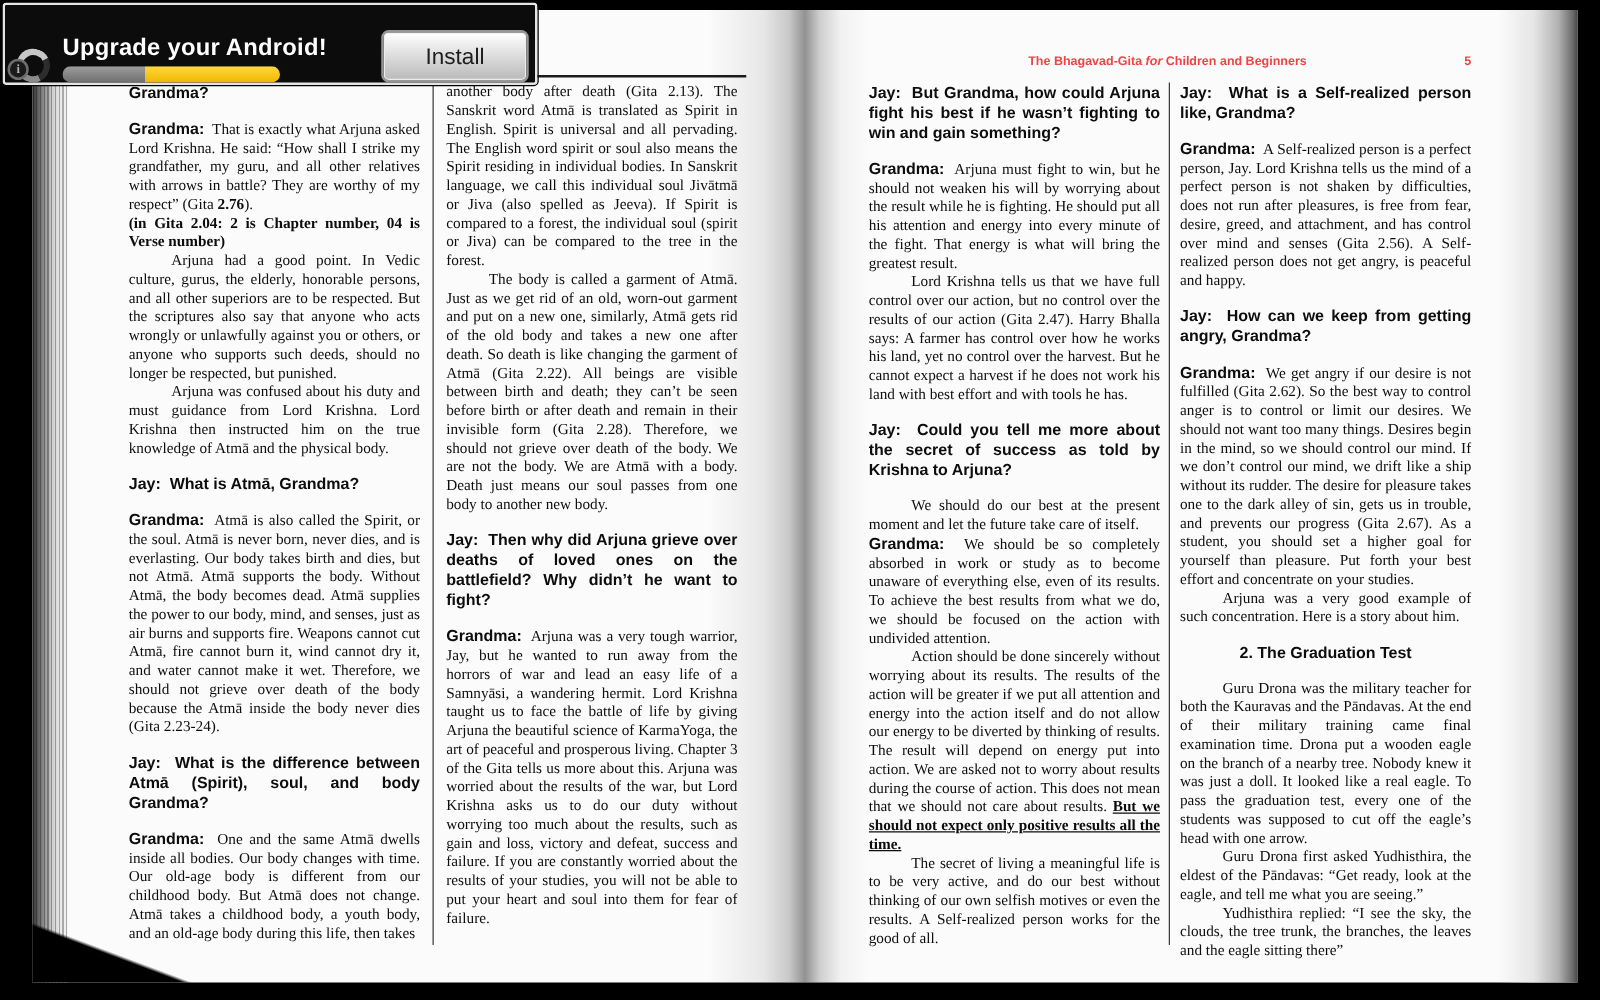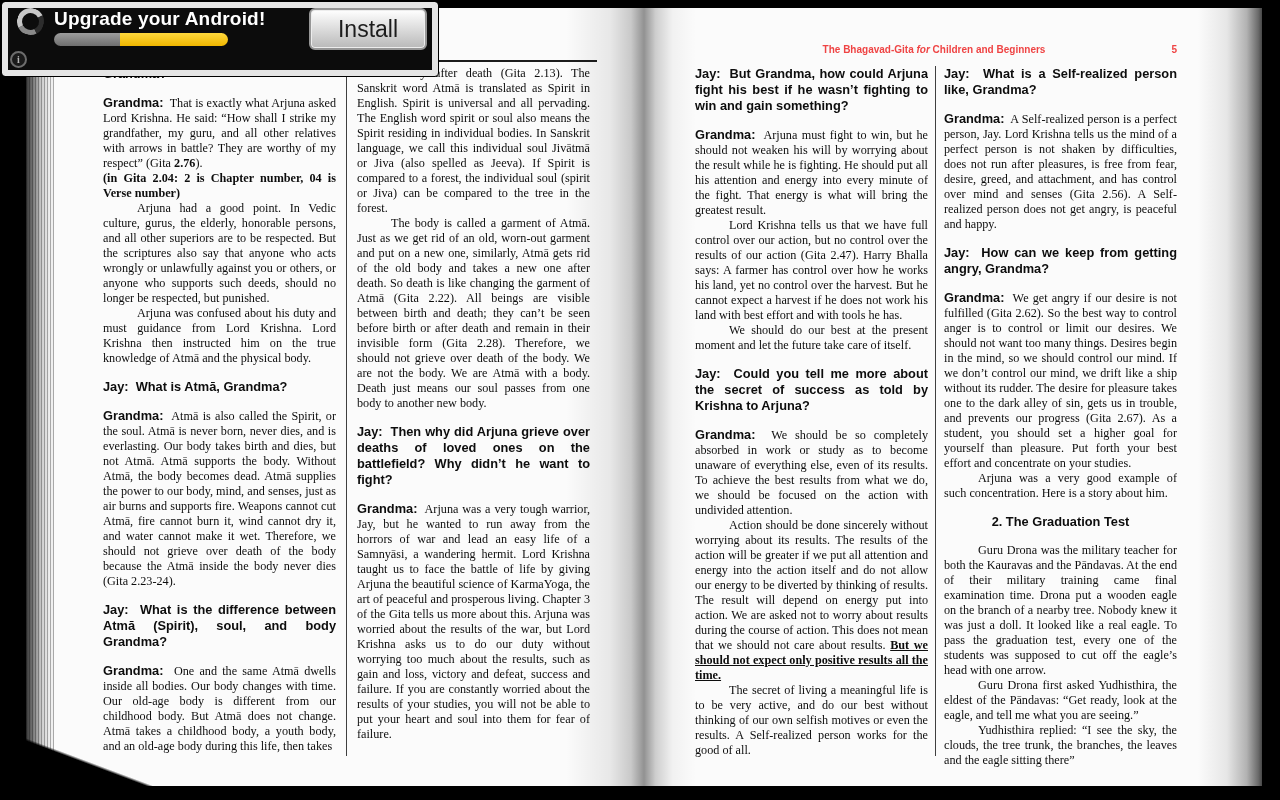--- a/index.html
+++ b/index.html
@@ -40,35 +40,35 @@
   .blk.hc { text-align:center; }
   .col .blk:first-child { margin-top:0; }
   .blk.p { text-indent:34px; }
   .blk.p0 { text-indent:0; }
   .blk.pb { font-weight:bold; }
   span.label { font-family:"Liberation Sans", sans-serif; font-weight:bold; font-size:12.8px; }
   span.b { font-weight:bold; }
   span.bu { font-weight:bold; text-decoration:underline; }
   
   .ad { position:absolute; left:2px; top:2px; width:424px; height:62px; z-index:10;
-    background:#0c0c0c; border:6px solid #e5e5e5; outline:1px solid #000; border-radius:3px;
-    display:flex; align-items:flex-start; box-sizing:content-box; }
+    background:#0c0c0c; border:2px solid #e5e5e5; outline:1px solid #000; border-radius:3px;
+    display:flex; align-items:flex-end; box-sizing:content-box; }
   .spinner { width:17px; height:17px; border-radius:50%; flex:none;
     border:5px solid #c7c7c7; border-right-color:#2d2d2d; border-bottom-color:#8a8a8a;
     margin-left:9px; transform:rotate(18deg); }
   .ad-mid { flex:1; margin-left:10px; display:flex; flex-direction:column; min-width:0; }
   .ad-title { color:#fff; font-family:"Liberation Sans", sans-serif; font-size:19px; font-weight:bold;
     letter-spacing:.2px; white-space:nowrap; line-height:22px; }
   .ad-progress { margin-top:3px; width:174px; height:13px; border-radius:7px; overflow:hidden; display:flex; }
   .bar-gray { width:38%; background:linear-gradient(#9d9d9d,#6e6e6e); }
   .bar-yellow { flex:1; background:linear-gradient(#ffd83d,#f0b700); }
   .install-btn { width:118px; height:42px; margin:0 5px 0 8px; flex:none; cursor:pointer;
     border-radius:6px; border:2px solid #969696; background:linear-gradient(#ffffff,#b9b9b9);
     box-shadow: inset 0 0 0 1px #ededed;
-    font-family:"Liberation Sans", sans-serif; font-size:23px; color:#1c1c1c; }
+    font-family:"Liberation Sans", sans-serif; font-size:18px; color:#1c1c1c; }
   .info-badge { position:absolute; left:2px; bottom:2px; width:13px; height:13px; border-radius:50%;
     border:2px solid #6d6d6d; color:#b4b4b4; background:#1a1a1a;
     font:bold 10px "Liberation Serif", serif; display:flex; align-items:center; justify-content:center; }
 </style>
 </head>
 <body>
 
 <div class="page-base"></div>
 <div class="stack-left"></div>
 <div class="curl-bl"></div>
@@ -98,22 +98,22 @@
 <div class="col" id="col2">
     <div class="blk p0"><span>another body after death (Gita 2.13). The Sanskrit word Atmā is translated as Spirit in English. Spirit is universal and all pervading. The English word spirit or soul also means the Spirit residing in individual bodies. In Sanskrit language, we call this individual soul Jivātmā or Jiva (also spelled as Jeeva). If Spirit is compared to a forest, the individual soul (spirit or Jiva) can be compared to the tree in the forest.</span></div>
     <div class="blk p"><span>The body is called a garment of Atmā. Just as we get rid of an old, worn-out garment and put on a new one, similarly, Atmā gets rid of the old body and takes a new one after death. So death is like changing the garment of Atmā (Gita 2.22). All beings are visible between birth and death; they can’t be seen before birth or after death and remain in their invisible form (Gita 2.28). Therefore, we should not grieve over death of the body. We are not the body. We are Atmā with a body. Death just means our soul passes from one body to another new body.</span></div>
     <div class="blk h"><span>Jay:&nbsp; Then why did Arjuna grieve over deaths of loved ones on the battlefield? Why didn’t he want to fight?</span></div>
     <div class="blk p0"><span class="label">Grandma:</span><span>&nbsp; Arjuna was a very tough warrior, Jay, but he wanted to run away from the horrors of war and lead an easy life of a Samnyāsi, a wandering hermit. Lord Krishna taught us to face the battle of life by giving Arjuna the beautiful science of KarmaYoga, the art of peaceful and prosperous living. Chapter 3 of the Gita tells us more about this. Arjuna was worried about the results of the war, but Lord Krishna asks us to do our duty without worrying too much about the results, such as gain and loss, victory and defeat, success and failure. If you are constantly worried about the results of your studies, you will not be able to put your heart and soul into them for fear of failure.</span></div>
   </div>
 <div class="col" id="col3">
     <div class="blk h"><span>Jay:&nbsp; But Grandma, how could Arjuna fight his best if he wasn’t fighting to win and gain something?</span></div>
     <div class="blk p0"><span class="label">Grandma:</span><span>&nbsp; Arjuna must fight to win, but he should not weaken his will by worrying about the result while he is fighting. He should put all his attention and energy into every minute of the fight. That energy is what will bring the greatest result.</span></div>
     <div class="blk p"><span>Lord Krishna tells us that we have full control over our action, but no control over the results of our action (Gita 2.47). Harry Bhalla says: A farmer has control over how he works his land, yet no control over the harvest. But he cannot expect a harvest if he does not work his land with best effort and with tools he has.</span></div>
+    <div class="blk h"><span>Jay:&nbsp; Could you tell me more about the secret of success as told by Krishna to Arjuna?</span></div>
     <div class="blk p"><span>We should do our best at the present moment and let the future take care of itself.</span></div>
-    <div class="blk h"><span>Jay:&nbsp; Could you tell me more about the secret of success as told by Krishna to Arjuna?</span></div>
     <div class="blk p0"><span class="label">Grandma:</span><span>&nbsp; We should be so completely absorbed in work or study as to become unaware of everything else, even of its results. To achieve the best results from what we do, we should be focused on the action with undivided attention.</span></div>
     <div class="blk p"><span>Action should be done sincerely without worrying about its results. The results of the action will be greater if we put all attention and energy into the action itself and do not allow our energy to be diverted by thinking of results. The result will depend on energy put into action. We are asked not to worry about results during the course of action. This does not mean that we should not care about results. </span><span class="bu">But we should not expect only positive results all the time.</span></div>
     <div class="blk p"><span>The secret of living a meaningful life is to be very active, and do our best without thinking of our own selfish motives or even the results. A Self-realized person works for the good of all.</span></div>
   </div>
 <div class="col" id="col4">
     <div class="blk h"><span>Jay:&nbsp; What is a Self-realized person like, Grandma?</span></div>
     <div class="blk p0"><span class="label">Grandma:</span><span>&nbsp; A Self-realized person is a perfect person, Jay. Lord Krishna tells us the mind of a perfect person is not shaken by difficulties, does not run after pleasures, is free from fear, desire, greed, and attachment, and has control over mind and senses (Gita 2.56). A Self-realized person does not get angry, is peaceful and happy.</span></div>
     <div class="blk h"><span>Jay:&nbsp; How can we keep from getting angry, Grandma?</span></div>
     <div class="blk p0"><span class="label">Grandma:</span><span>&nbsp; We get angry if our desire is not fulfilled (Gita 2.62). So the best way to control anger is to control or limit our desires. We should not want too many things. Desires begin in the mind, so we should control our mind. If we don’t control our mind, we drift like a ship without its rudder. The desire for pleasure takes one to the dark alley of sin, gets us in trouble, and prevents our progress (Gita 2.67). As a student, you should set a higher goal for yourself than pleasure. Put forth your best effort and concentrate on your studies.</span></div>
     <div class="blk p"><span>Arjuna was a very good example of such concentration. Here is a story about him.</span></div>

